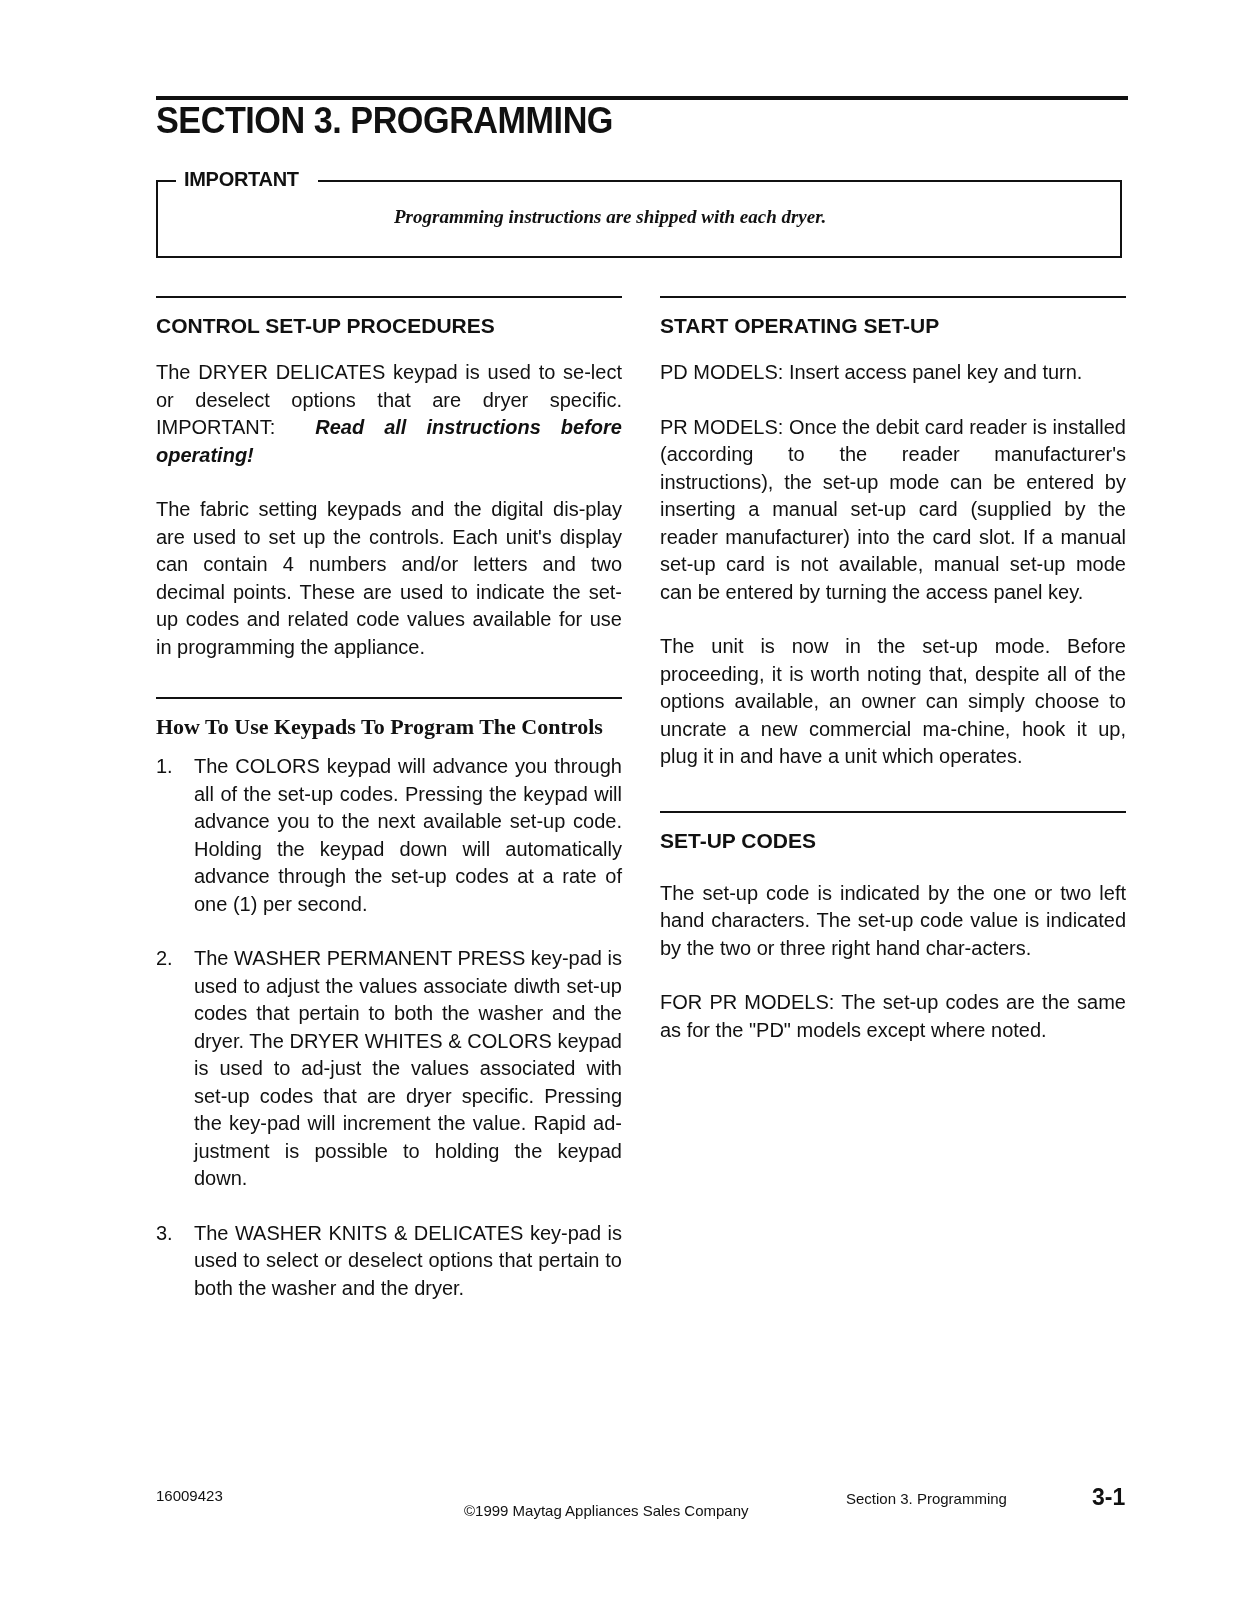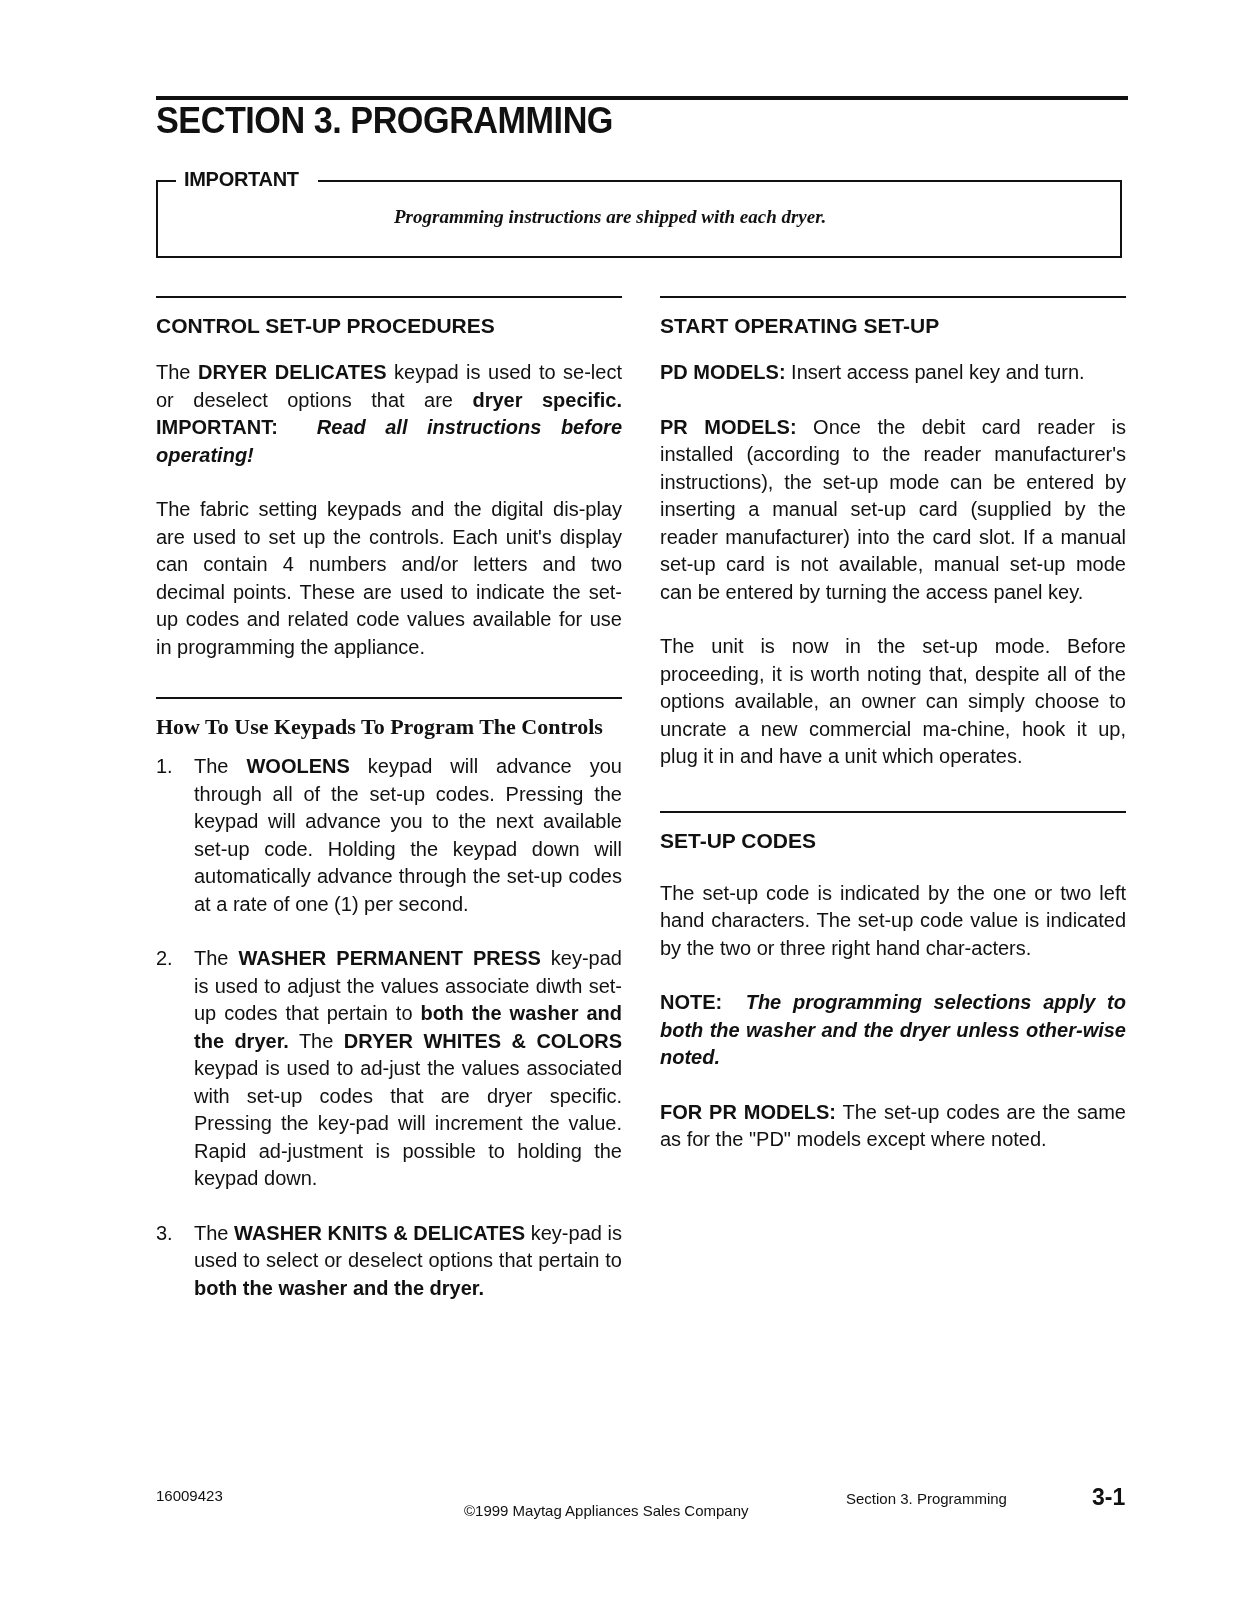--- a/index.html
+++ b/index.html
@@ -29,21 +29,21 @@
   }
   .col { position: absolute; top: 296px; width: 466px; font-size: 20px; line-height: 27.5px; }
   .col-left { left: 156px; }
   .col-right { left: 660px; }
   .rule { height: 2px; background: #111; margin: 0 0 14px 0; }
   .heading { font-weight: bold; font-size: 21px; margin: 0 0 20px 0; line-height: 27px; }
   p { margin: 0 0 27px 0; text-align: justify; }
   .list { margin: 0; padding: 0; list-style: none; }
   .list li { position: relative; padding-left: 38px; margin-bottom: 27px; text-align: justify; }
   .list .num { position: absolute; left: 0; top: 0; }
-  b { font-weight: bold; }
+  b { font-weight: normal; }
   .bi { font-weight: bold; font-style: italic; }
   .footer-doc { position: absolute; left: 156px; top: 1487px; font-size: 15px; }
   .footer-copy { position: absolute; left: 464px; top: 1502px; font-size: 15px; }
   .footer-section { position: absolute; left: 846px; top: 1490px; font-size: 15px; }
   .footer-page { position: absolute; left: 1092px; top: 1484px; font-size: 23px; font-weight: bold; }
 </style>
 </head>
 <body>
 
 <div class="top-rule"></div>
@@ -58,36 +58,35 @@
 
 <div class="col col-left">
   <div class="rule"></div>
   <h2 class="heading">CONTROL SET-UP PROCEDURES</h2>
   <p><span>The </span><b>DRYER DELICATES</b><span> keypad is used to se-lect or deselect options that are </span><b>dryer specific.</b><b> IMPORTANT:</b>&nbsp;&nbsp;<span class="bi">Read all instructions before operating!</span></p>
   <p>The fabric setting keypads and the digital dis-play are used to set up the controls. Each unit's display can contain 4 numbers and/or letters and two decimal points.  These are used to indicate the set-up codes and related code values available for use in programming the appliance.</p>
 
   <div class="rule" style="margin-top:36px;"></div>
   <h2 class="heading" style="font-size:22px; margin-bottom:13px;font-family:Liberation Serif, serif;">How To Use Keypads To Program The Controls</h2>
   <ol class="list">
-    <li><span class="num">1.</span><span>The </span><b>WOOLENS</b><span> keypad will advance you through all of the set-up codes.  Pressing the keypad will advance you to the next available set-up code.  Holding the keypad down will automatically advance through the set-up codes at a rate of one (1) per second.</span></li>
+    <li><span class="num">1.</span><span>The </span><b>COLORS</b><span> keypad will advance you through all of the set-up codes.  Pressing the keypad will advance you to the next available set-up code.  Holding the keypad down will automatically advance through the set-up codes at a rate of one (1) per second.</span></li>
     <li><span class="num">2.</span><span>The </span><b>WASHER PERMANENT PRESS</b><span> key-pad is used to adjust the values associate diwth set-up codes that pertain to </span><b>both the washer and the dryer.</b><span>  The </span><b>DRYER WHITES &amp; COLORS</b><span> keypad is used to ad-just the values associated with set-up codes that are dryer specific.  Pressing the key-pad will increment the value.  Rapid ad-justment is possible to holding the keypad down.</span></li>
     <li><span class="num">3.</span><span>The </span><b>WASHER KNITS &amp; DELICATES</b><span> key-pad is used to select or deselect options that pertain to </span><b>both the washer and the dryer.</b></li>
   </ol>
 </div>
 
 <div class="col col-right">
   <div class="rule"></div>
   <h2 class="heading" style="">START OPERATING SET-UP</h2>
   <p><b>PD MODELS:</b><span>  Insert access panel key and turn.</span></p>
   <p><b>PR MODELS:</b><span>  Once the debit card reader is installed (according to the reader manufacturer's instructions), the set-up mode can be entered by inserting a manual set-up card (supplied by the reader manufacturer) into the card slot.  If a manual set-up card is not available, manual set-up mode can be entered by turning the access panel key.</span></p>
   <p>The unit is now in the set-up mode.  Before proceeding, it is worth noting that, despite all of the options available, an owner can simply choose to uncrate a new commercial ma-chine, hook it up, plug it in and have a unit which operates.</p>
 
   <div class="rule" style="margin-top:40px;"></div>
   <h2 class="heading" style="margin-bottom:26px;">SET-UP  CODES</h2>
   <p>The set-up code is indicated by the one or two left hand characters.  The set-up code value is indicated by the two or three right hand char-acters.</p>
-  <p><b>NOTE:</b>&nbsp;&nbsp;<span class="bi">The programming selections apply to both the washer and the dryer unless other-wise noted.</span></p>
   <p><b>FOR PR MODELS:</b><span>  The set-up codes are the same as for the "PD" models except where noted.</span></p>
 </div>
 
 <div class="footer-doc">16009423</div>
 <div class="footer-copy">©1999 Maytag Appliances Sales Company</div>
 <div class="footer-section">Section 3.  Programming</div>
 <div class="footer-page">3-1</div>
 
 </body></html>

